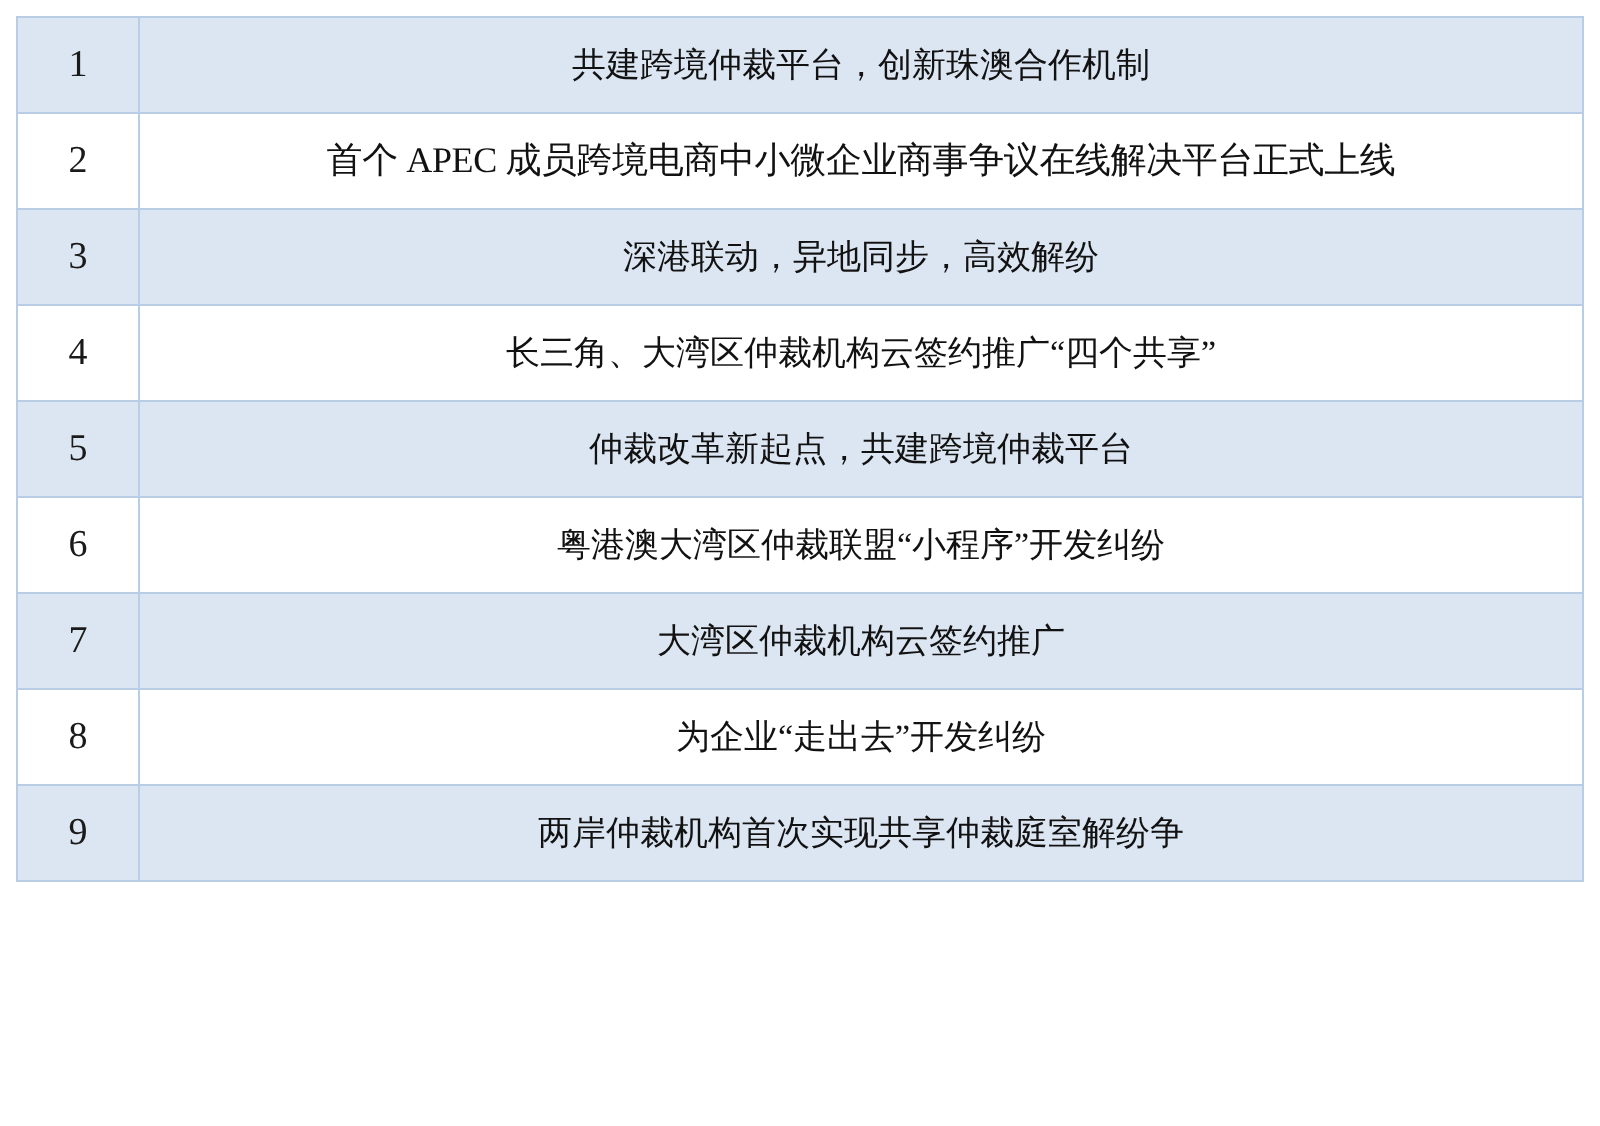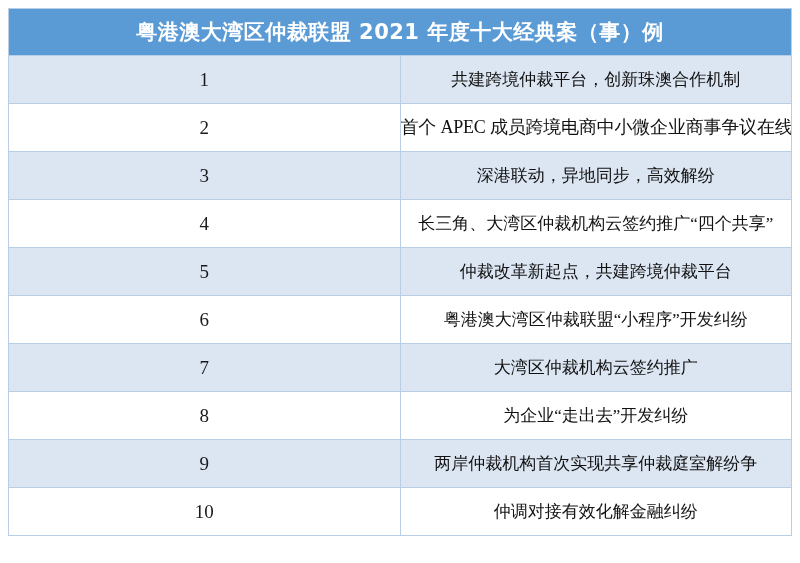--- a/index.html
+++ b/index.html
@@ -78,23 +78,20 @@
     font-size: 18px;
     letter-spacing: -0.2px;
   }
 </style>
 </head>
 <body>
 
 <div class="page">
   <table class="award-table">
     <tbody>
-      <tr>
-        <td class="title-cell" colspan="2">粤港澳大湾区仲裁联盟 2021 年度十大经典案（事）例</td>
-      </tr>
 
       <tr class="row-odd">
         <td class="rank-cell">1</td>
         <td class="case-cell">共建跨境仲裁平台，创新珠澳合作机制</td>
       </tr>
       <tr class="row-even">
         <td class="rank-cell">2</td>
         <td class="case-cell long">首个 APEC 成员跨境电商中小微企业商事争议在线解决平台正式上线</td>
       </tr>
       <tr class="row-odd">
@@ -118,19 +115,15 @@
         <td class="case-cell">大湾区仲裁机构云签约推广</td>
       </tr>
       <tr class="row-even">
         <td class="rank-cell">8</td>
         <td class="case-cell">为企业“走出去”开发纠纷</td>
       </tr>
       <tr class="row-odd">
         <td class="rank-cell">9</td>
         <td class="case-cell">两岸仲裁机构首次实现共享仲裁庭室解纷争</td>
       </tr>
-      <tr class="row-even">
-        <td class="rank-cell">10</td>
-        <td class="case-cell">仲调对接有效化解金融纠纷</td>
-      </tr>
     </tbody>
   </table>
 </div>
 
 </body></html>

